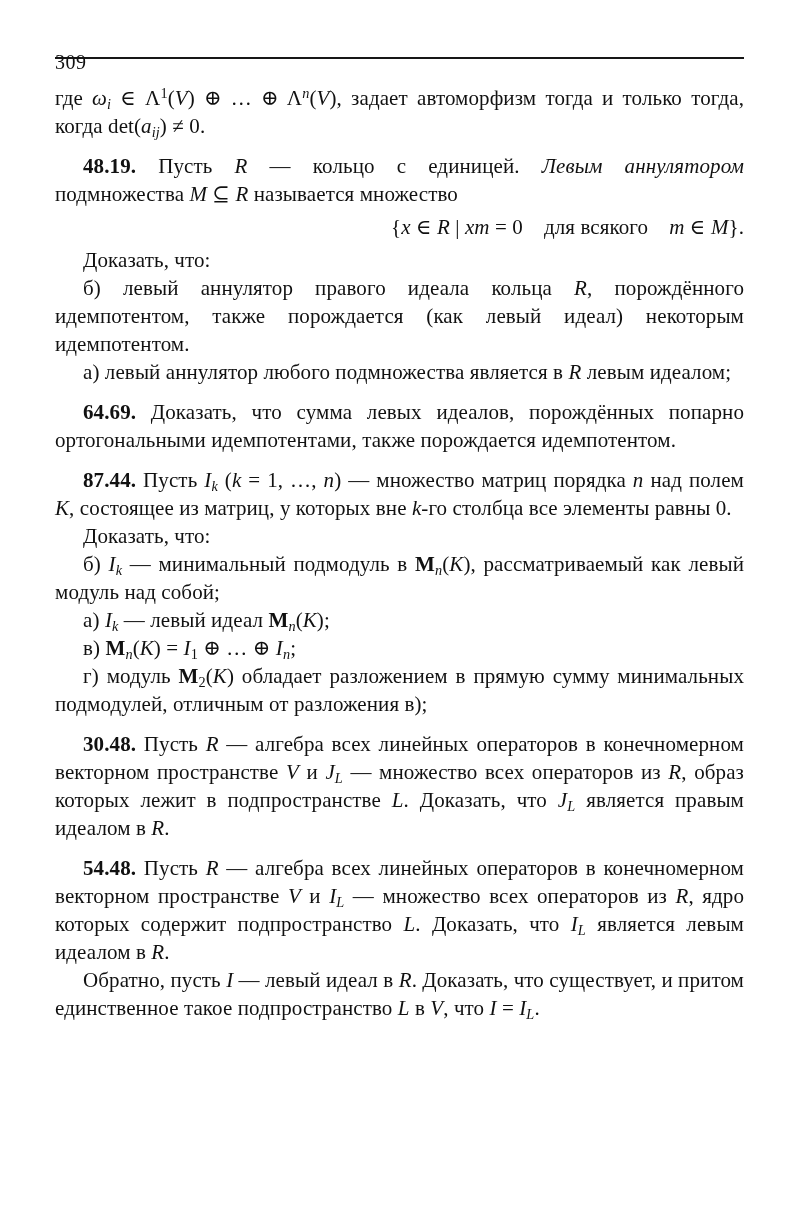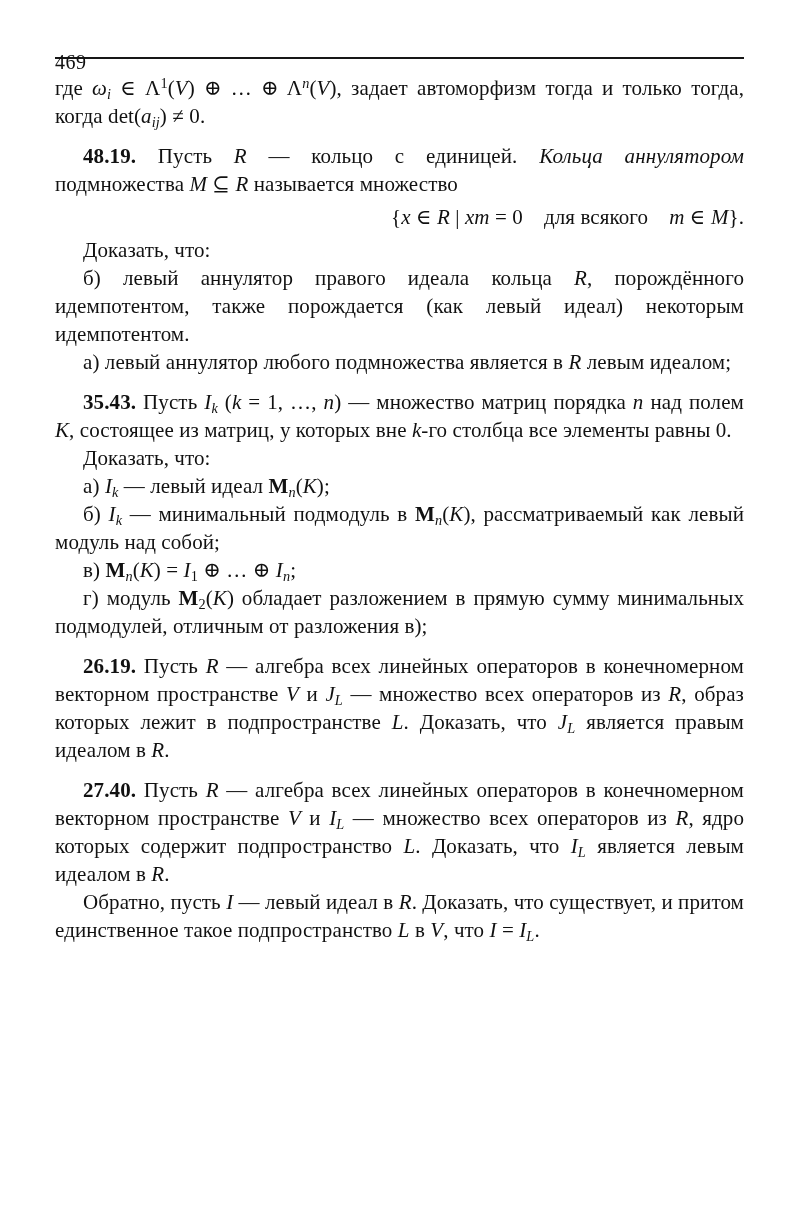--- a/index.html
+++ b/index.html
@@ -28,21 +28,21 @@
   .running-header {
     text-align: center;
     font-style: italic;
     letter-spacing: 0.3px;
   }
   .header-divider {
     border: none;
     border-top: 2px solid #161616;
     height: 0;
   }
-  .page-body { padding-top: 15px; }
+  .page-body { padding-top: 25px; }
   .para {
     font-size: 21px;
     line-height: 28px;
     text-align: justify;
     text-indent: 28px;
     hyphens: auto;
     letter-spacing: 0.1px;
   }
   .role-continuation { text-indent: 0; }
   .role-problem { margin-top: 12px; }
@@ -54,33 +54,34 @@
   .para i { font-style: italic; }
   .para b { font-weight: bold; }
   .para sub { font-size: 0.68em; vertical-align: -0.25em; line-height: 0; }
   .para sup { font-size: 0.68em; vertical-align: 0.5em; line-height: 0; }
 </style>
 </head>
 <body>
 
 <div class="page">
   <header class="page-header">
-    <span class="page-number">469</span>
+    <span class="page-number">309</span>
   </header>
   <hr class="header-divider">
   <main class="page-body">
       <p class="para role-continuation">где <i>ω</i><sub><i>i</i></sub> ∈ Λ<sup>1</sup>(<i>V</i>) ⊕ … ⊕ Λ<sup><i>n</i></sup>(<i>V</i>), задает автоморфизм тогда и только тогда, когда det(<i>a</i><sub><i>ij</i></sub>) ≠ 0.</p>
-      <p class="para role-problem"><b>48.19.</b> Пусть <i>R</i> — кольцо с единицей. <i>Кольца аннулятором</i> подмножества <i>M</i> ⊆ <i>R</i> называется множество</p>
+      <p class="para role-problem"><b>48.19.</b> Пусть <i>R</i> — кольцо с единицей. <i>Левым аннулятором</i> подмножества <i>M</i> ⊆ <i>R</i> называется множество</p>
       <p class="para role-formula">{<i>x</i> ∈ <i>R</i> | <i>xm</i> = 0 для всякого <i>m</i> ∈ <i>M</i>}.</p>
       <p class="para role-text">Доказать, что:</p>
       <p class="para role-item">б) левый аннулятор правого идеала кольца <i>R</i>, порождённого идемпотентом, также порождается (как левый идеал) некоторым идемпотентом.</p>
       <p class="para role-item">а) левый аннулятор любого подмножества является в <i>R</i> левым идеалом;</p>
-      <p class="para role-problem"><b>35.43.</b> Пусть <i>I</i><sub><i>k</i></sub> (<i>k</i> = 1, …, <i>n</i>) — множество матриц порядка <i>n</i> над полем <i>K</i>, состоящее из матриц, у которых вне <i>k</i>-го столбца все элементы равны 0.</p>
+      <p class="para role-problem"><b>64.69.</b> Доказать, что сумма левых идеалов, порождённых попарно ортогональными идемпотентами, также порождается идемпотентом.</p>
+      <p class="para role-problem"><b>87.44.</b> Пусть <i>I</i><sub><i>k</i></sub> (<i>k</i> = 1, …, <i>n</i>) — множество матриц порядка <i>n</i> над полем <i>K</i>, состоящее из матриц, у которых вне <i>k</i>-го столбца все элементы равны 0.</p>
       <p class="para role-text">Доказать, что:</p>
+      <p class="para role-item">б) <i>I</i><sub><i>k</i></sub> — минимальный подмодуль в <b>M</b><sub><i>n</i></sub>(<i>K</i>), рассматриваемый как левый модуль над собой;</p>
       <p class="para role-item">а) <i>I</i><sub><i>k</i></sub> — левый идеал <b>M</b><sub><i>n</i></sub>(<i>K</i>);</p>
-      <p class="para role-item">б) <i>I</i><sub><i>k</i></sub> — минимальный подмодуль в <b>M</b><sub><i>n</i></sub>(<i>K</i>), рассматриваемый как левый модуль над собой;</p>
       <p class="para role-item">в) <b>M</b><sub><i>n</i></sub>(<i>K</i>) = <i>I</i><sub>1</sub> ⊕ … ⊕ <i>I</i><sub><i>n</i></sub>;</p>
       <p class="para role-item">г) модуль <b>M</b><sub>2</sub>(<i>K</i>) обладает разложением в прямую сумму минимальных подмодулей, отличным от разложения в);</p>
-      <p class="para role-problem"><b>26.19.</b> Пусть <i>R</i> — алгебра всех линейных операторов в конечномерном векторном пространстве <i>V</i> и <i>J</i><sub><i>L</i></sub> — множество всех операторов из <i>R</i>, образ которых лежит в подпространстве <i>L</i>. Доказать, что <i>J</i><sub><i>L</i></sub> является правым идеалом в <i>R</i>.</p>
-      <p class="para role-problem"><b>27.40.</b> Пусть <i>R</i> — алгебра всех линейных операторов в конечномерном векторном пространстве <i>V</i> и <i>I</i><sub><i>L</i></sub> — множество всех операторов из <i>R</i>, ядро которых содержит подпространство <i>L</i>. Доказать, что <i>I</i><sub><i>L</i></sub> является левым идеалом в <i>R</i>.</p>
+      <p class="para role-problem"><b>30.48.</b> Пусть <i>R</i> — алгебра всех линейных операторов в конечномерном векторном пространстве <i>V</i> и <i>J</i><sub><i>L</i></sub> — множество всех операторов из <i>R</i>, образ которых лежит в подпространстве <i>L</i>. Доказать, что <i>J</i><sub><i>L</i></sub> является правым идеалом в <i>R</i>.</p>
+      <p class="para role-problem"><b>54.48.</b> Пусть <i>R</i> — алгебра всех линейных операторов в конечномерном векторном пространстве <i>V</i> и <i>I</i><sub><i>L</i></sub> — множество всех операторов из <i>R</i>, ядро которых содержит подпространство <i>L</i>. Доказать, что <i>I</i><sub><i>L</i></sub> является левым идеалом в <i>R</i>.</p>
       <p class="para role-text">Обратно, пусть <i>I</i> — левый идеал в <i>R</i>. Доказать, что существует, и притом единственное такое подпространство <i>L</i> в <i>V</i>, что <i>I</i> = <i>I</i><sub><i>L</i></sub>.</p>
     </main>
 </div>
 
 </body></html>

